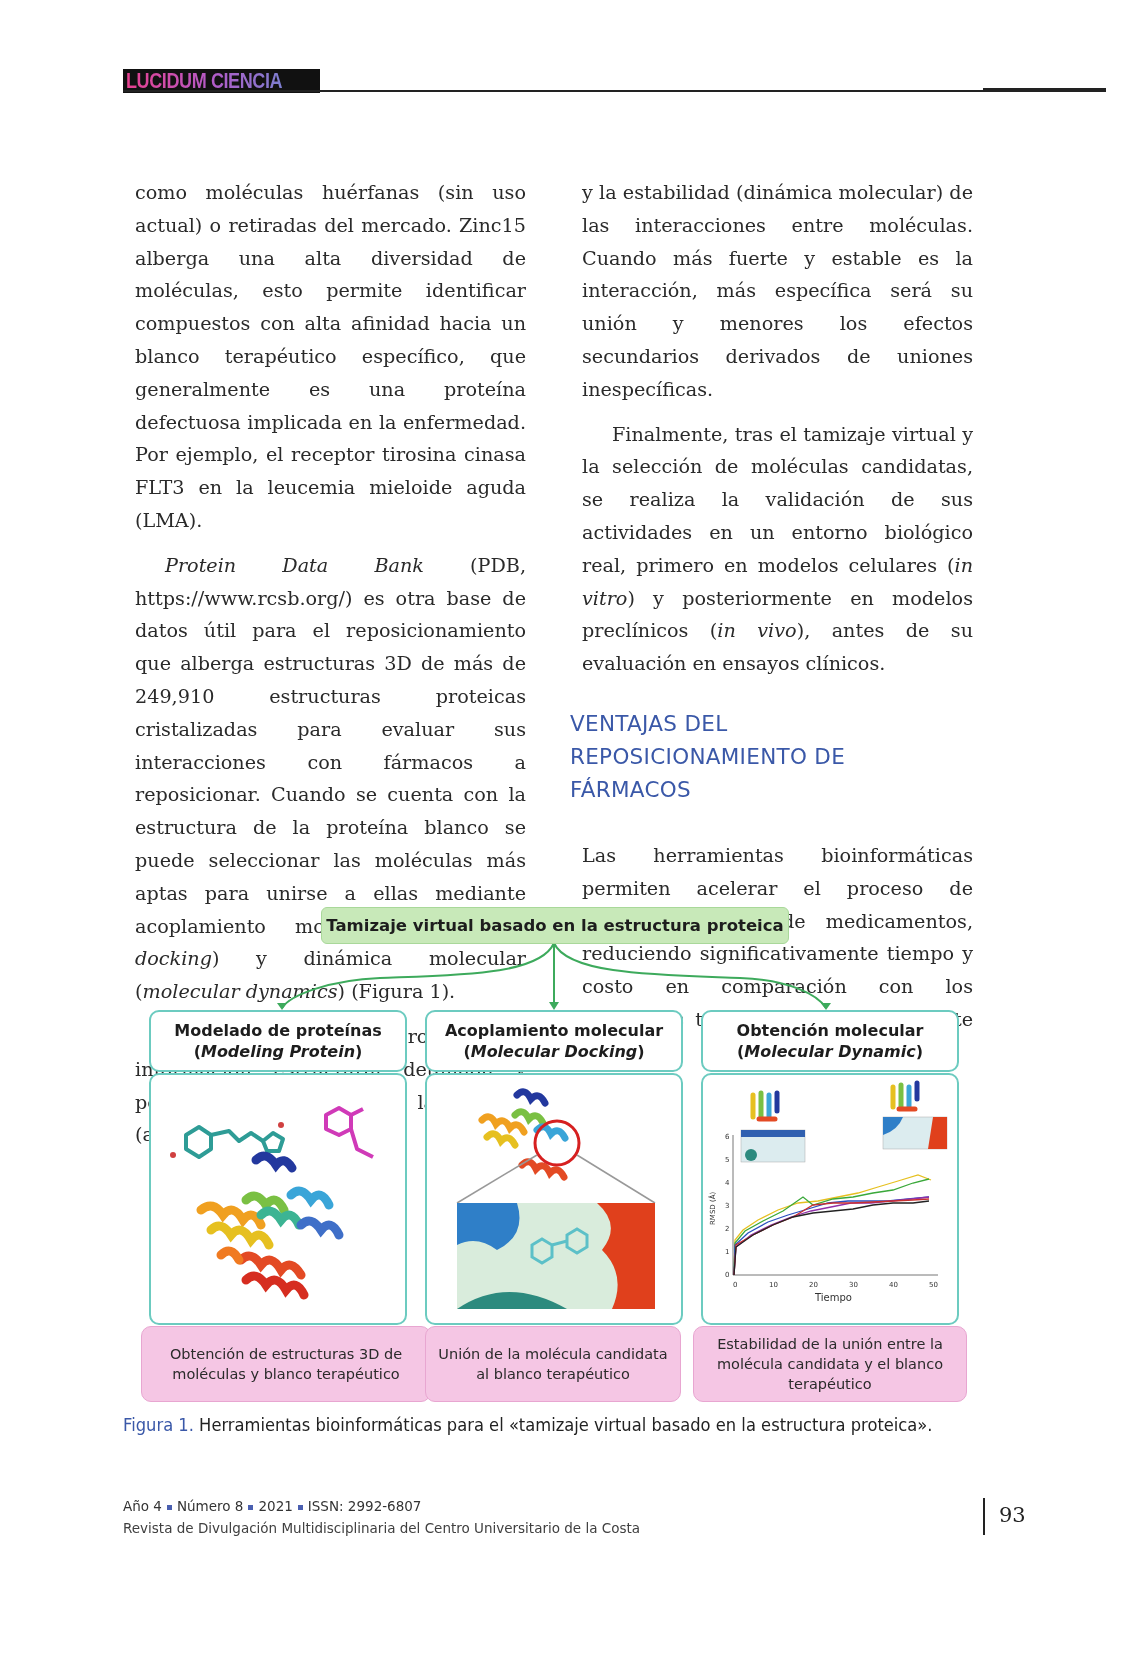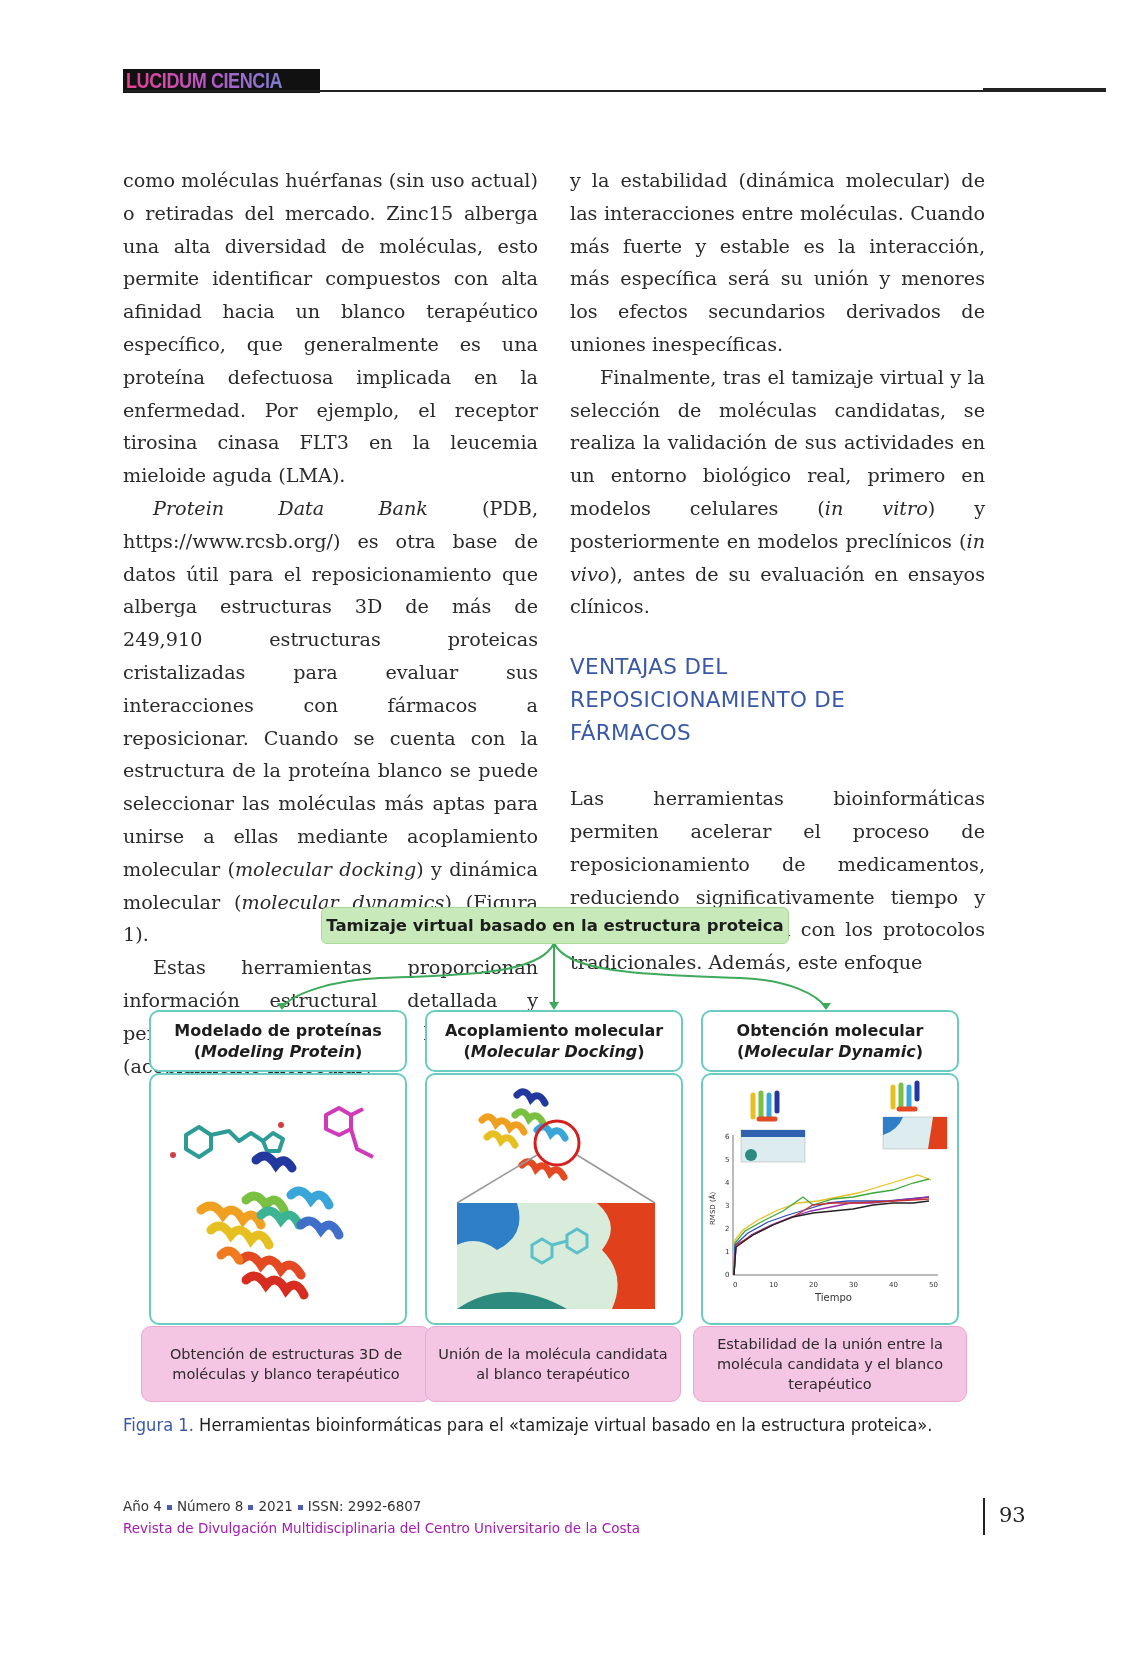--- a/index.html
+++ b/index.html
@@ -5,39 +5,39 @@
   html, body { margin:0; padding:0; background:#ffffff; }
   body { width:1123px; height:1654px; position:relative; overflow:hidden; font-family:"DejaVu Serif", serif; color:#2a2a2a; }
   .header-brand { position:absolute; left:123px; top:69px; height:24px; background:#111; padding:0 3px; display:flex; }
   .header-brand span { font-family:"Liberation Sans", sans-serif; font-weight:bold; font-size:22px; letter-spacing:-0.5px; background:linear-gradient(90deg,#e8408f,#b35bc8 55%,#7d7fd0); -webkit-background-clip:text; background-clip:text; color:transparent; transform:scaleX(0.82); transform-origin:left center; display:inline-block; line-height:24px; }
   .header-rule { position:absolute; left:123px; top:90px; width:862px; height:2px; background:#222; }
   .header-rule-thick { position:absolute; left:983px; top:88px; width:123px; height:4px; background:#222; }
 
   .col { position:absolute; top:165px; width:415px; font-size:19.2px; line-height:32.8px; text-align:justify; }
   .col-left { left:123px; }
   .col-right { left:570px; }
-  .col p { margin:0; }
+  .col p { margin:12px; }
   .col p.indent { text-indent:30px; }
   .col em { font-style:italic; }
   .section-heading { font-family:"DejaVu Sans", sans-serif; color:#3a58a8; font-size:21.5px; line-height:33px; margin:26px 0 34px 0; font-weight:normal; letter-spacing:0.3px; text-align:left; }
 
   .figure { position:absolute; left:0; top:0; width:1123px; height:1654px; pointer-events:none;padding-left:24px; }
   .fig-top { position:absolute; left:321px; top:907px; width:466px; height:35px; background:#c8e9b9; border:1.5px solid #a9d89a; border-radius:6px; display:flex; align-items:center; justify-content:center; font-family:"DejaVu Sans", sans-serif; font-weight:bold; font-size:16.5px; color:#1d1d1d; pointer-events:auto; }
   .fig-svg { position:absolute; left:0; top:0; }
   .panel-head { position:absolute; top:1010px; height:58px; border:2.5px solid #6ccbc0; border-radius:10px; background:#fff; display:flex; flex-direction:column; align-items:center; justify-content:center; font-family:"DejaVu Sans", sans-serif; font-weight:bold; font-size:16px; color:#1d1d1d; line-height:21px; text-align:center; }
   .panel-head i { font-style:italic; }
   .panel-img { position:absolute; top:1073px; height:248px; border:2.5px solid #6ccbc0; border-radius:10px; background:#fff; overflow:hidden; }
   .panel-desc { position:absolute; top:1326px; height:76px; background:#f5c6e4; border:1.5px solid #e8a6d1; border-radius:10px; display:flex; align-items:center; justify-content:center; text-align:center; font-family:"DejaVu Sans", sans-serif; font-size:14.5px; line-height:20px; color:#2b2b2b; padding:0 12px; box-sizing:border-box; }
 
   .caption { position:absolute; left:123px; top:1415px; font-family:"DejaVu Sans", sans-serif; font-size:17px; color:#222; white-space:nowrap; transform:scaleX(0.96); transform-origin:left; }
   .caption .fig-label { color:#3a58a8; }
 
   .footer-line1 { position:absolute; left:123px; top:1498px; font-family:"DejaVu Sans", sans-serif; font-size:13.5px; color:#333; }
   .footer-line1 .sq { display:inline-block; width:5px; height:5px; background:#4a5fb0; margin:0 5px; vertical-align:middle; }
-  .footer-line2 { position:absolute; left:123px; top:1520px; font-family:"DejaVu Sans", sans-serif; font-size:13.5px; color:#a21caf; }
+  .footer-line2 { position:absolute; left:123px; top:1520px; font-family:"DejaVu Sans", sans-serif; font-size:13.5px; color:#404040; }
   .footer-divider { position:absolute; left:983px; top:1498px; width:2px; height:37px; background:#222; }
   .page-number { position:absolute; left:999px; top:1503px; font-family:"DejaVu Serif", serif; font-size:21px; color:#222; }
 </style>
 </head>
 <body>
 
 <div class="header-brand">
   <span>LUCIDUM CIENCIA</span>
 </div>
 <div class="header-rule"></div>

